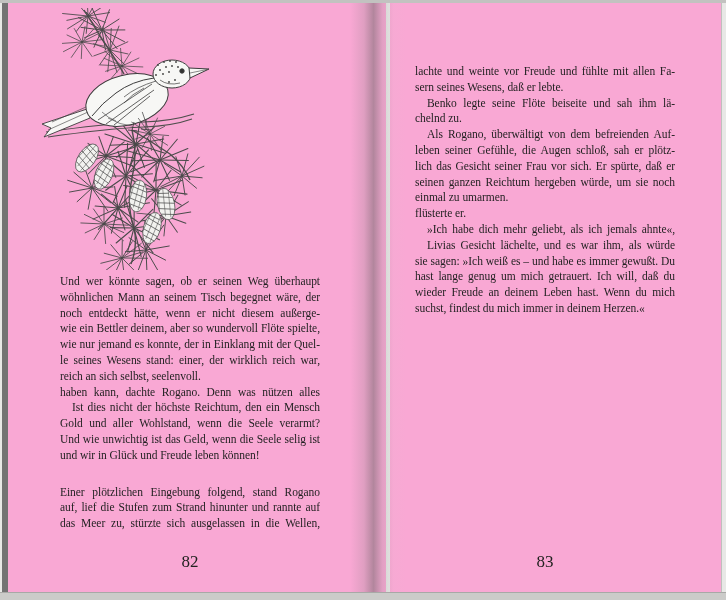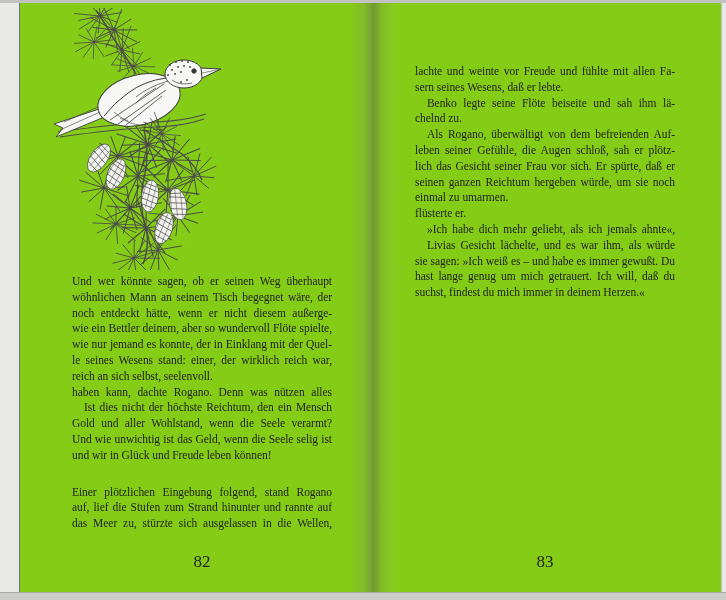--- a/index.html
+++ b/index.html
@@ -4,22 +4,22 @@
 <style>
   html,body{margin:0;padding:0;}
   body{
     width:726px;height:600px;overflow:hidden;
     font-family:"Liberation Serif", serif;
     background:#e8e8e6;
   }
   .stage{position:relative;width:726px;height:600px;background:#e8e8e6;}
   .strip-top{position:absolute;left:0;top:0;width:726px;height:3px;background:#c2c2c0;}
   .strip-bottom{position:absolute;left:0;top:592px;width:726px;height:8px;background:#cbcbc9;border-top:1px solid #a8a8a6;box-sizing:border-box;}
-  .page{position:absolute;top:3px;height:589px;background:#84cc16;}
-  .page-left{left:19px;width:384px;border-left:1px solid #737373;box-sizing:border-box;}
+  .page{position:absolute;top:3px;height:589px;background:#f9a8d4;}
+  .page-left{left:2px;width:384px;border-left:6px solid #737373;box-sizing:border-box;}
   .page-right{left:390px;width:332px;border-right:1px solid #bfbfbd;box-sizing:border-box;}
   .gutter{
     position:absolute;left:350px;top:3px;width:56px;height:589px;pointer-events:none;
     background:linear-gradient(to right,
       rgba(130,130,128,0) 0%,
       rgba(120,120,118,0.20) 25%,
       rgba(92,92,90,0.45) 42%,
       rgba(120,120,118,0.18) 58%,
       rgba(200,200,198,0.05) 78%,
       rgba(255,255,255,0) 100%);
@@ -199,20 +199,21 @@
         <div class="tline ind">Als Rogano, überwältigt von dem befreienden Auf-</div>
         <div class="tline">leben seiner Gefühle, die Augen schloß, sah er plötz-</div>
         <div class="tline">lich das Gesicht seiner Frau vor sich. Er spürte, daß er</div>
         <div class="tline">seinen ganzen Reichtum hergeben würde, um sie noch</div>
         <div class="tline endp">einmal zu umarmen.</div>
         <div class="tline endp">flüsterte er.</div>
         <div class="tline ind">»Ich habe dich mehr geliebt, als ich jemals ahnte«,</div>
         <div class="tline ind">Livias Gesicht lächelte, und es war ihm, als würde</div>
         <div class="tline">sie sagen: »Ich weiß es – und habe es immer gewußt. Du</div>
         <div class="tline">hast lange genug um mich getrauert. Ich will, daß du</div>
+        <div class="tline">wieder Freude an deinem Leben hast. Wenn du mich</div>
         <div class="tline endp">suchst, findest du mich immer in deinem Herzen.«</div>
       </div>
 
     <div class="pagenum pagenum-right">83</div>
   </div>
 
   <div class="gutter"></div>
   <div class="strip-bottom"></div>
 </div>
 

